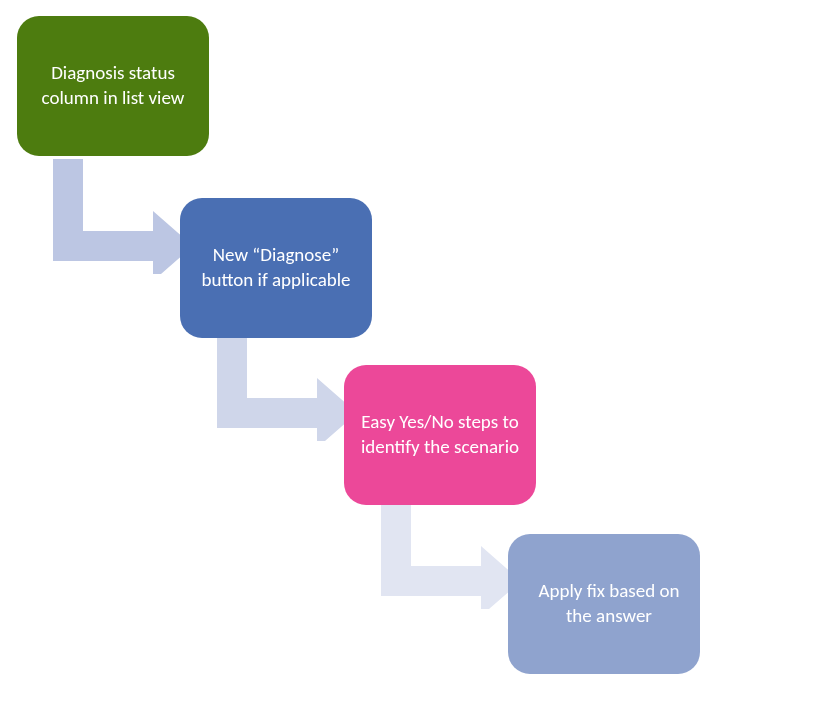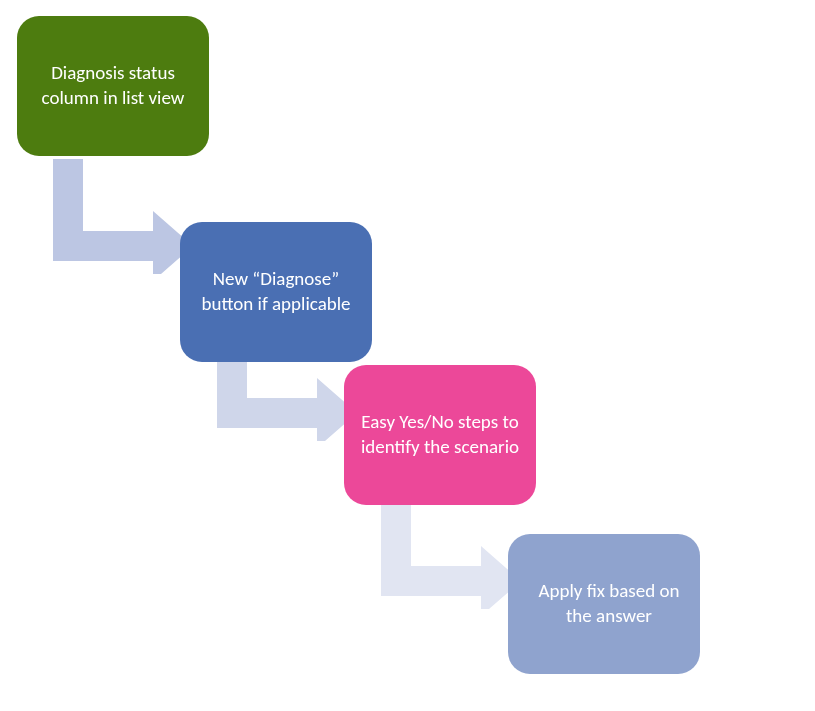--- a/index.html
+++ b/index.html
@@ -33,21 +33,20 @@
       width: 192px;
       height: 140px;
       background: #4d7c0f;
     }
     .box-2 {
       left: 180px;
       top: 198px;
       width: 192px;
       height: 140px;
       background: #4a6fb3;
-      margin-top: 24px;
     }
     .box-3 {
       left: 344px;
       top: 365px;
       width: 192px;
       height: 140px;
       background: #ec4899;
       color: #ffffff;
     }
     .box-4 {

